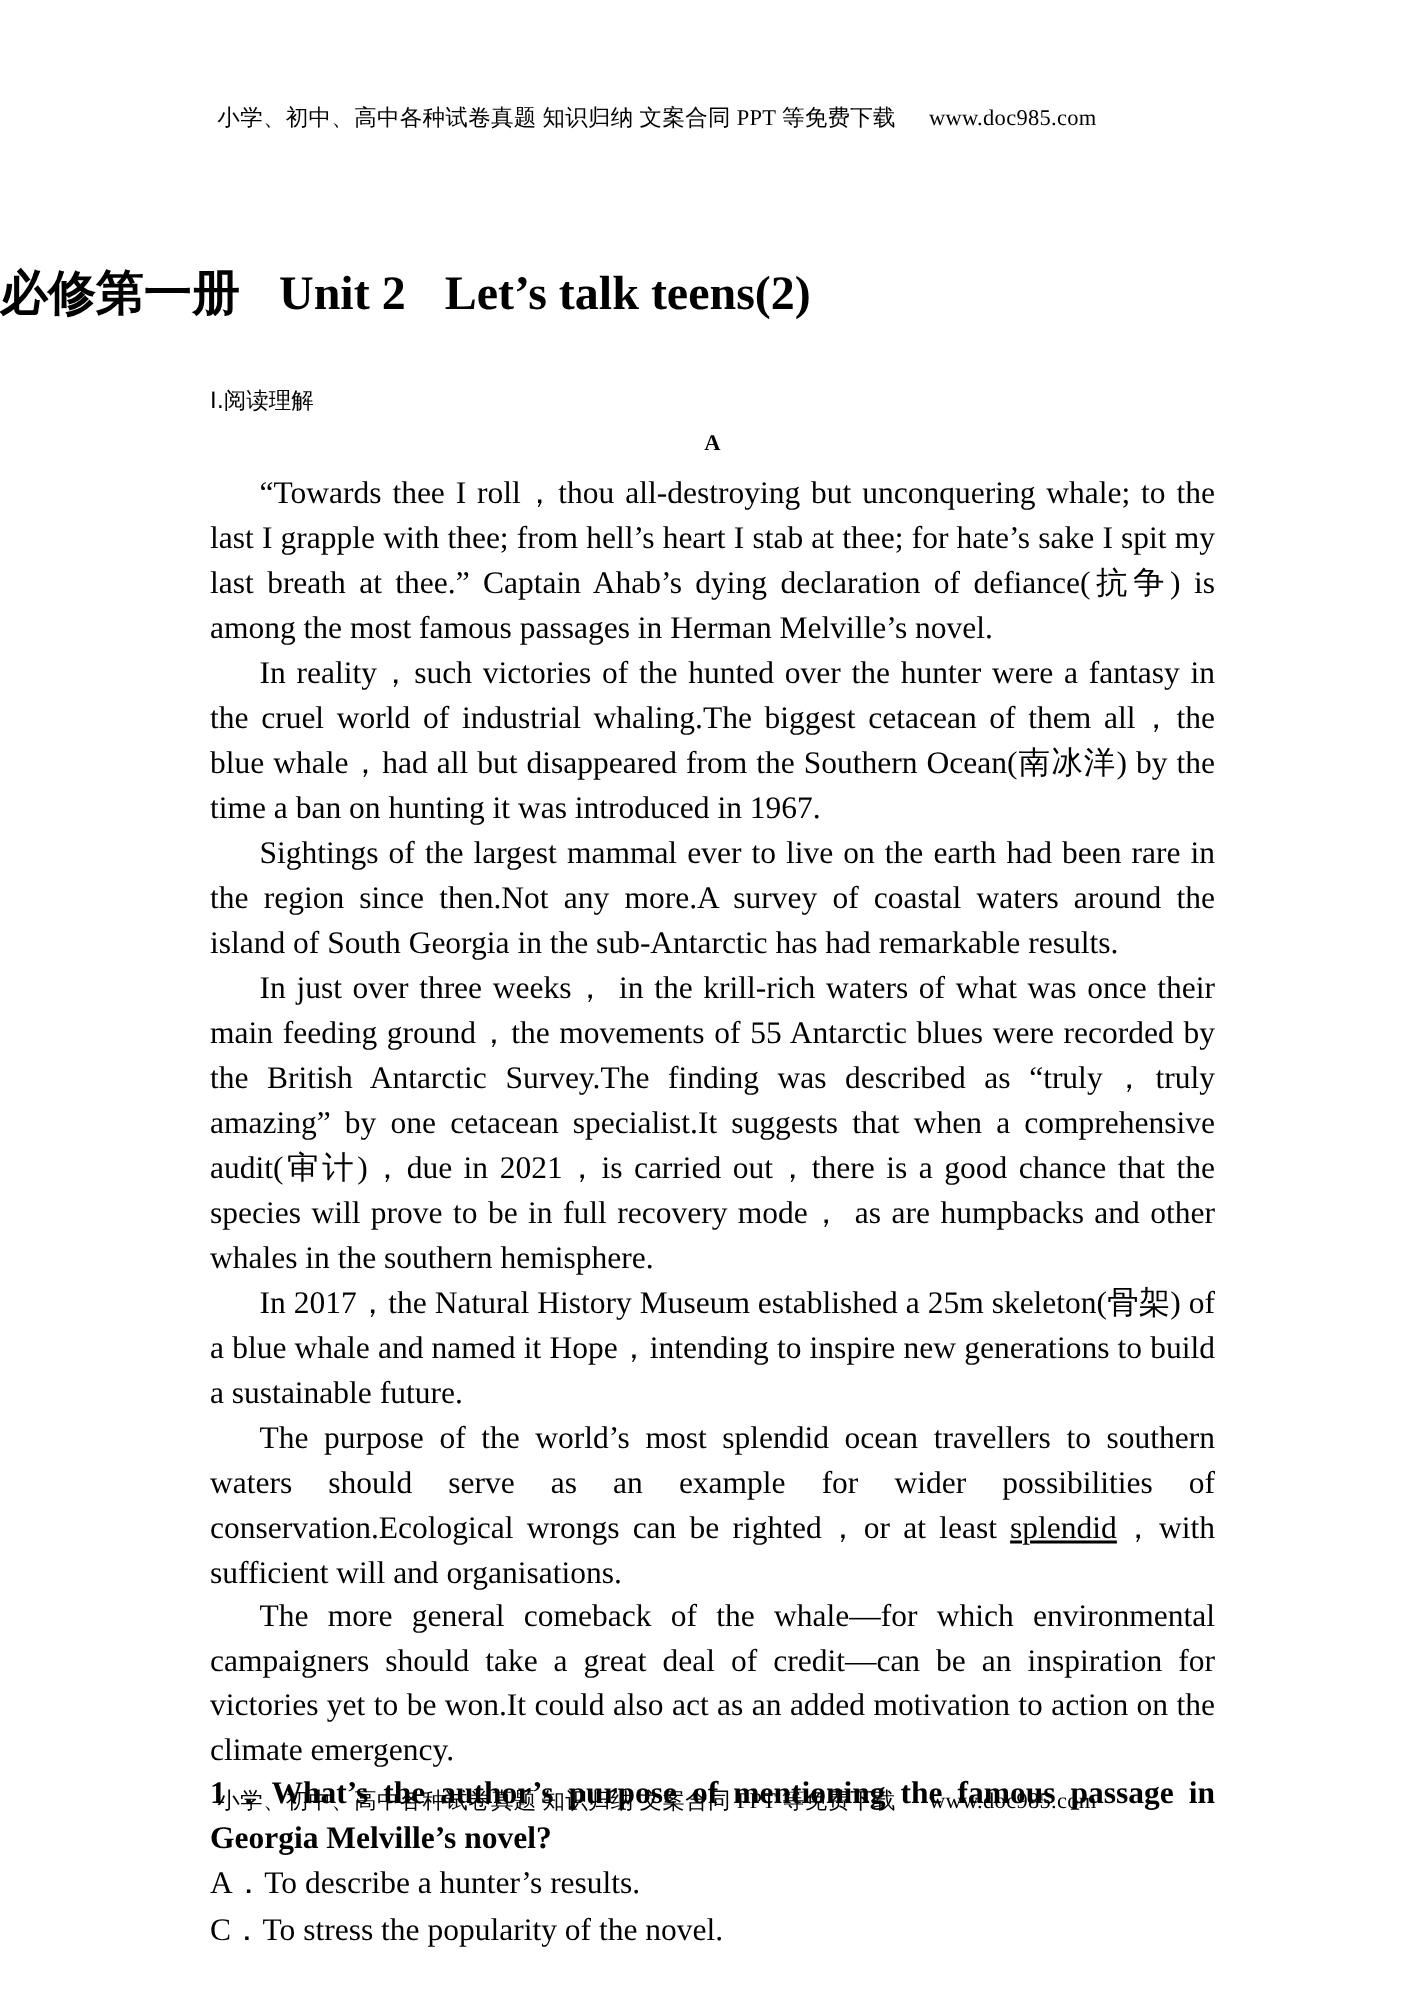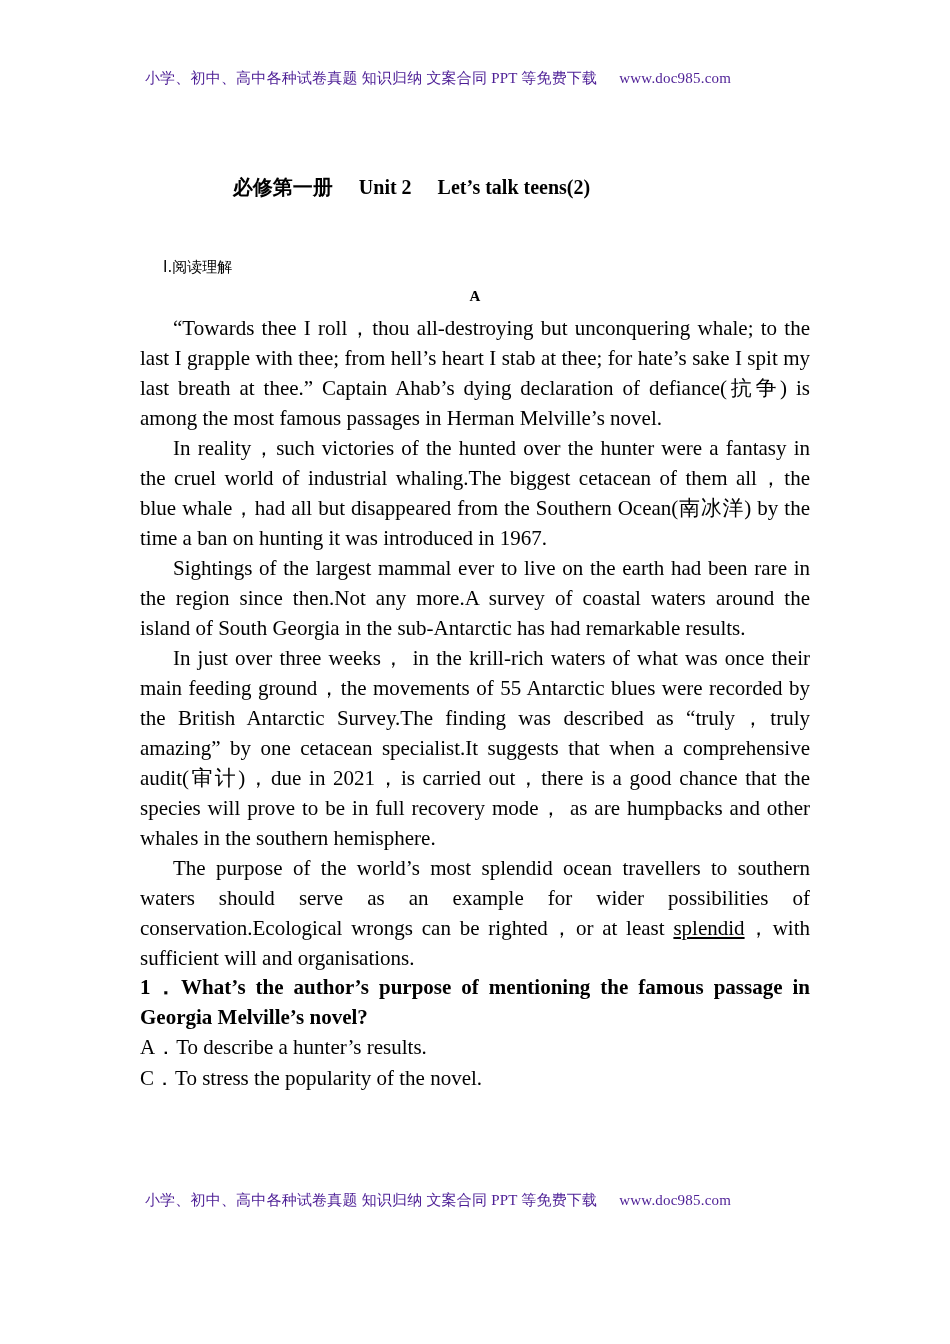--- a/index.html
+++ b/index.html
@@ -3,33 +3,33 @@
 <meta charset="utf-8">
 <style>
   html, body { margin: 0; padding: 0; background: #ffffff; }
   body {
     width: 950px; height: 1344px; position: relative; overflow: hidden;
     font-family: "Liberation Serif", "DejaVu Serif", serif;
     color: #000;
   }
   .header, .footer {
     position: absolute; left: 0; width: 876px; text-align: center;
-    font-size: 15px; color: #4c1d95; letter-spacing: 0.2px;
+    font-size: 15px; color: #000000; letter-spacing: 0.2px;
   }
   .header { top: 69px; }
   .footer { top: 1191px; }
   .hf-url { margin-left: 22px; }
   .title {
-    position: absolute; top: 174px; left: 0; width: 823px; text-align: center;
-    font-size: 20px; font-weight: bold;
+    position: absolute; top: 174px; left: 0; width: 823px; text-align: left;
+    font-size: 32px; font-weight: bold;
   }
   .title .gap { display: inline-block; width: 26px; }
   .section {
     position: absolute; top: 258px; left: 140px;
-    font-family: "DejaVu Sans", sans-serif; font-size: 15px; margin-left: 23px;
+    font-family: "DejaVu Sans", sans-serif; font-size: 15px;
   }
   .article-label {
     position: absolute; top: 288px; left: 0; width: 950px; text-align: center;
     font-weight: bold; font-size: 15px;
   }
   .content {
     position: absolute; top: 313px; left: 140px; width: 670px;
     font-size: 21px; line-height: 30px;
   }
   .content p { margin: 0; text-align: justify; text-indent: 33px; }
@@ -53,21 +53,23 @@
 
 <div class="section">Ⅰ.阅读理解</div>
 
 <div class="article-label">A</div>
 
 <div class="content">
   <p>“Towards thee I roll，thou all-destroying but unconquering whale; to the last I grapple with thee; from hell’s heart I stab at thee; for hate’s sake I spit my last breath at thee.” Captain Ahab’s dying declaration of defiance(抗争) is among the most famous passages in Herman Melville’s novel.</p>
   <p>In reality，such victories of the hunted over the hunter were a fantasy in the cruel world of industrial whaling.The biggest cetacean of them all，the blue whale，had all but disappeared from the Southern Ocean(南冰洋) by the time a ban on hunting it was introduced in 1967.</p>
   <p>Sightings of the largest mammal ever to live on the earth had been rare in the region since then.Not any more.A survey of coastal waters around the island of South Georgia in the sub-Antarctic has had remarkable results.</p>
   <p>In just over three weeks， in the krill-rich waters of what was once their main feeding ground，the movements of 55 Antarctic blues were recorded by the British Antarctic Survey.The finding was described as “truly，truly amazing” by one cetacean specialist.It suggests that when a comprehensive audit(审计)，due in 2021，is carried out，there is a good chance that the species will prove to be in full recovery mode， as are humpbacks and other whales in the southern hemisphere.</p>
+  <p>In 2017，the Natural History Museum established a 25m skeleton(骨架) of a blue whale and named it Hope，intending to inspire new generations to build a sustainable future.</p>
   <p><span>The purpose of the world’s most splendid ocean travellers to southern waters should serve as an example for wider possibilities of conservation.Ecological wrongs can be righted，or at least </span><span class="u">splendid</span><span>，with sufficient will and organisations.</span></p>
+  <p class="p-last">The more general comeback of the whale—for which environmental campaigners should take a great deal of credit—can be an inspiration for victories yet to be won.It could also act as an added motivation to action on the climate emergency.</p>
 
   <p class="question"><span>1．</span><span>What’s the author’s purpose of mentioning the famous passage in Georgia Melville’s novel?</span></p>
   <p class="option"><span>A．</span><span>To describe a hunter’s results.</span></p>
   <p class="option"><span>C．</span><span>To stress the popularity of the novel.</span></p>
 </div>
 
 <div class="footer">
   <span>小学、初中、高中各种试卷真题  知识归纳  文案合同  PPT 等免费下载</span><span class="hf-url">www.doc985.com</span>
 </div>
 

